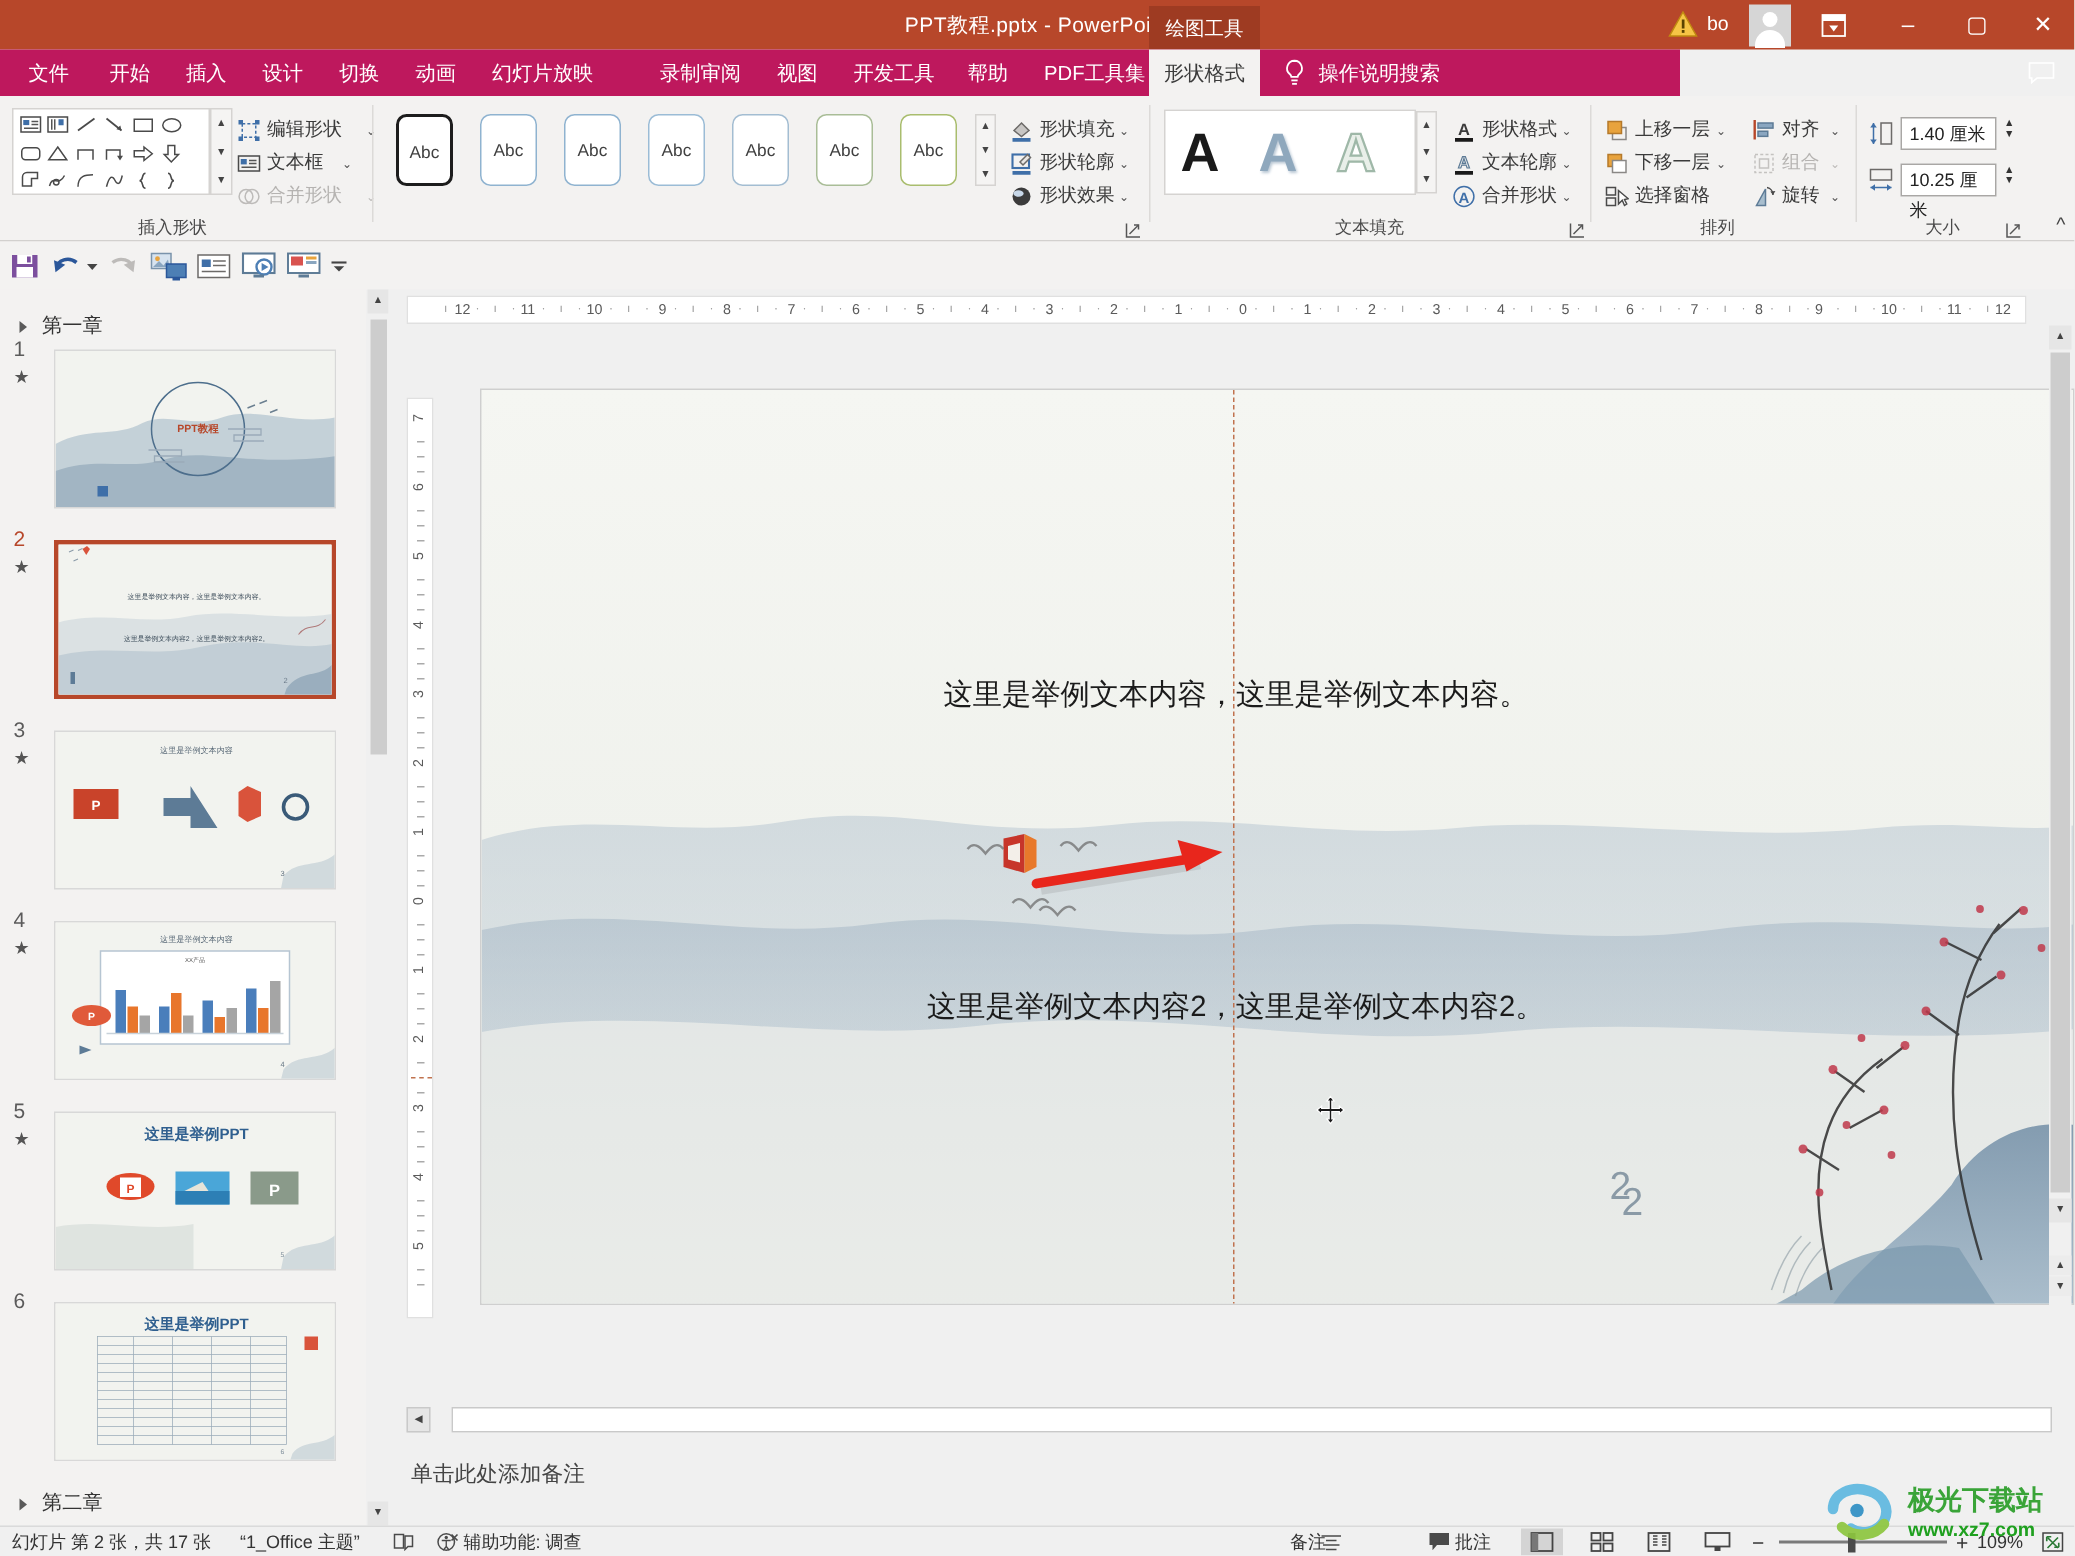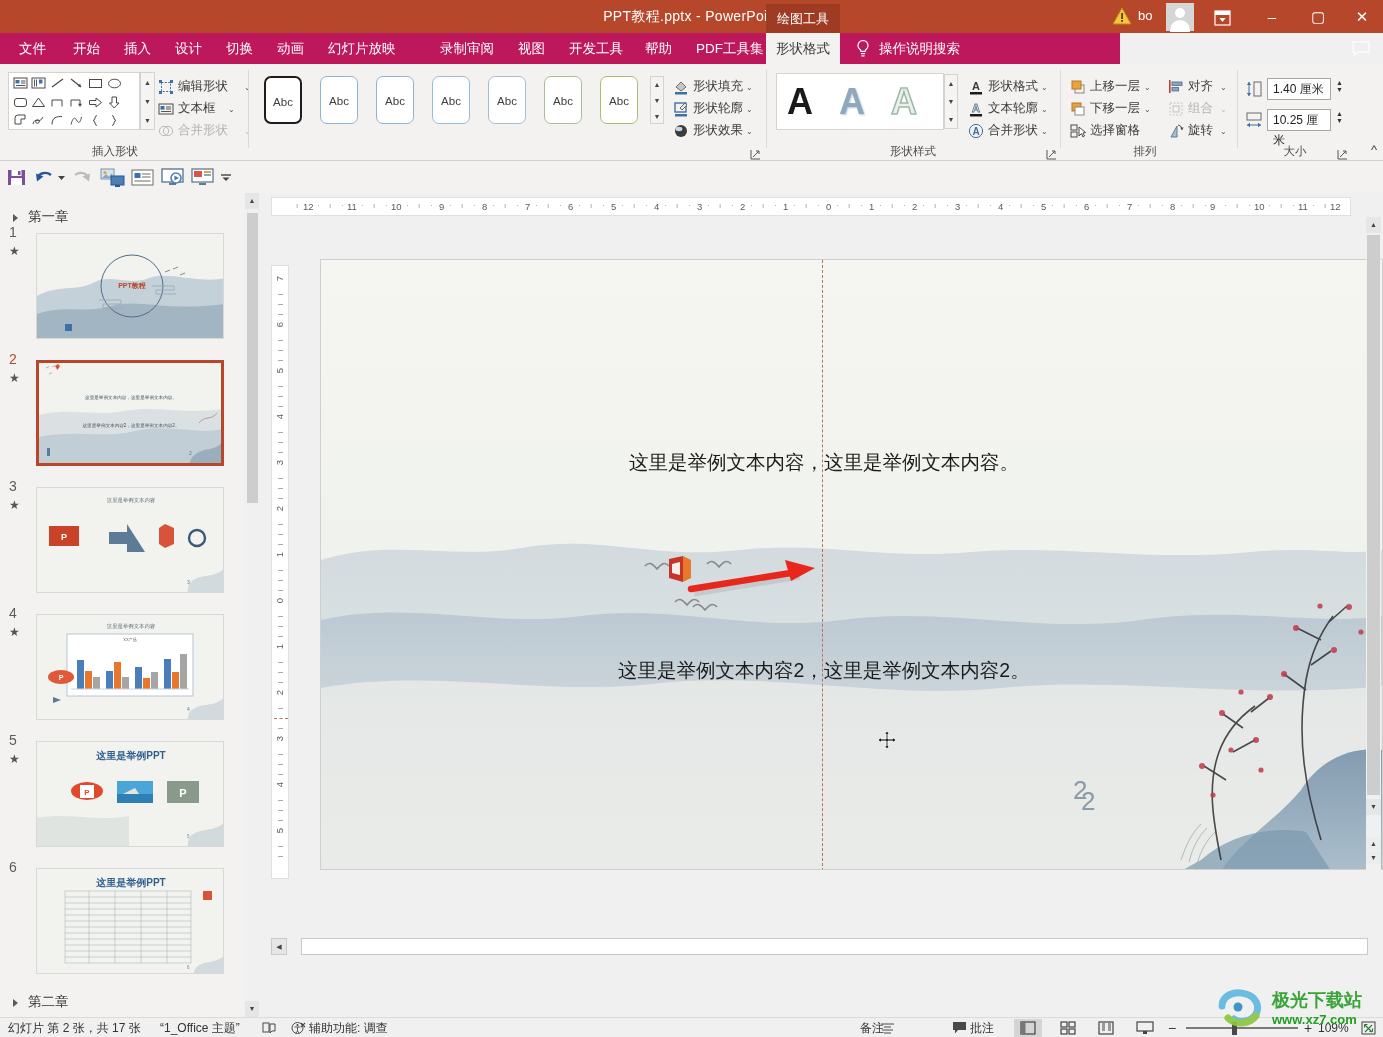--- a/index.html
+++ b/index.html
@@ -527,21 +527,21 @@
   <div class="rbtn" style="left:968px;top:56px">
     <span class="ic">
       <svg width="16" height="16">
           <circle cx="8" cy="8" r="6.6" fill="none" stroke="#3f6fa8"></circle>
           <text x="8" y="12" font-size="10" font-weight="bold" text-anchor="middle" fill="#3f6fa8" font-family="Liberation Sans">A</text>
         </svg>
     </span>
     <span class="lb">合并形状</span>
     <span class="caret" style="position:absolute;left:73px;top:1px">⌄</span>
   </div>
-  <div class="grp-label" style="left:772px;width:282px">形状样式</div>
+  <div class="grp-label" style="left:772px;width:282px">文本填充</div>
   <div class="dlg-launch" style="left:1046px">
     <svg width="11" height="11">
         <path d="M1,1 V10 H10" fill="none" stroke="#555"></path>
         <path d="M9,2 L3,8" stroke="#555"></path>
         <path d="M9,5 V2 H6" fill="none" stroke="#555"></path>
       </svg>
   </div>
   <div class="grp-sep" style="left:1060px"></div>
 
   <div class="rbtn" style="left:1070px;top:12px">
@@ -1138,20 +1138,23 @@
     <div class="vs-btn" style="top:582px">▼</div>
     <div class="vs-extra" style="top:620px">▲</div>
     <div class="vs-extra" style="top:634px">▼</div>
   </div>
 
   <div id="hscroll-wrap">
     <div class="hs-btn" style="left:0">◀</div>
     <div id="hs-track"></div>
   </div>
 
+  <div id="notes">
+    <div id="notes-ph">单击此处添加备注</div>
+  </div>
 </div>
 
 <div id="statusbar">
   <div class="st" style="left:8px">幻灯片 第 2 张，共 17 张</div>
   <div class="st" style="left:160px">“1_Office 主题”</div>
   <div class="st-ic" style="left:262px">
     <svg width="15" height="14">
         <rect x="1" y="2" width="6" height="9" fill="none" stroke="#4a4a4a"></rect>
         <path d="M8,3 h5 v7 h-3 l-2,2 z" fill="none" stroke="#4a4a4a"></path>
       </svg>

